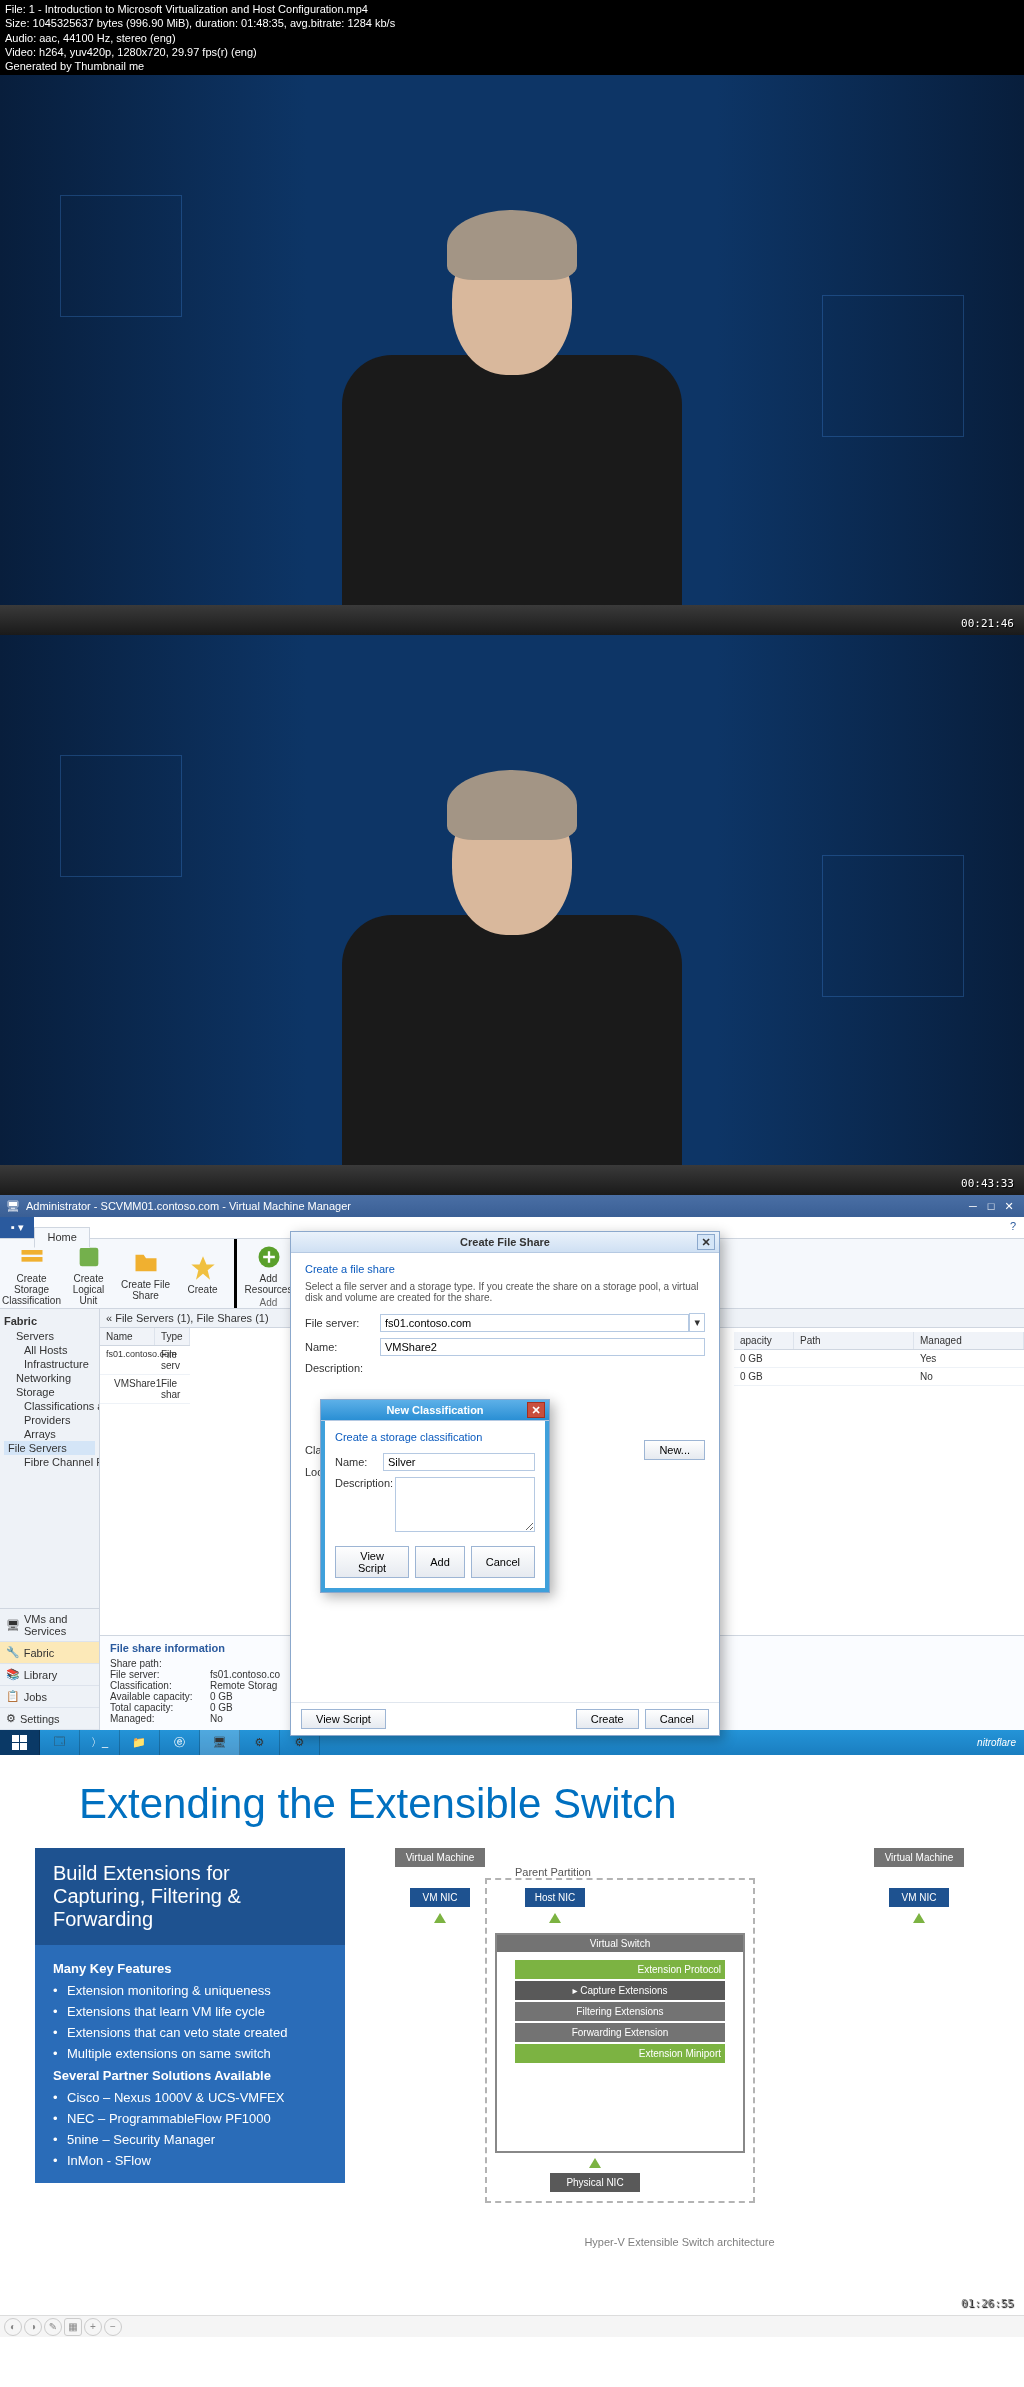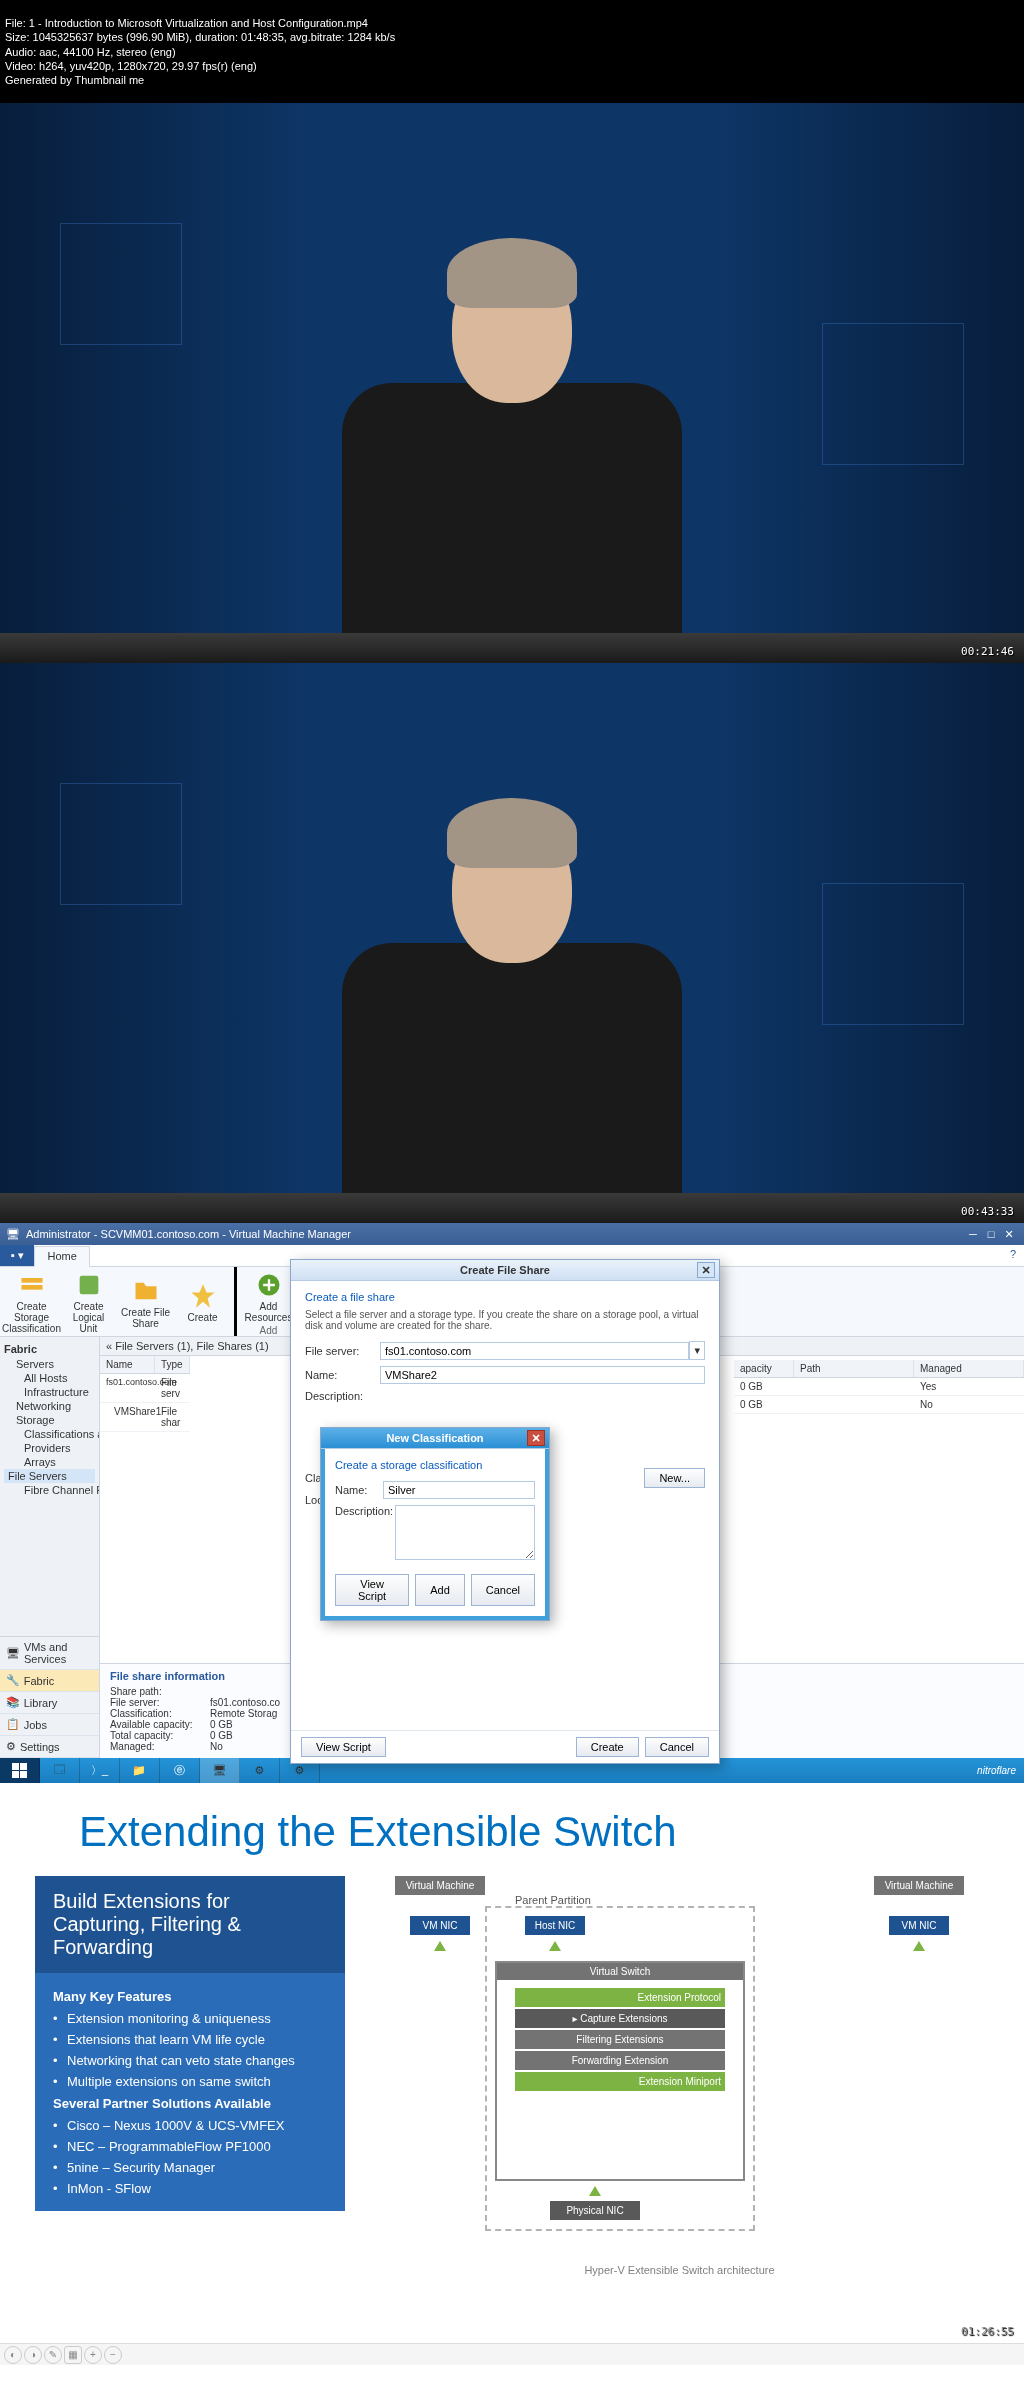--- a/index.html
+++ b/index.html
@@ -1,18 +1,18 @@
 <!DOCTYPE html>
 <html><head>
 <meta charset="utf-8">
 <style>
 * { margin: 0; padding: 0; box-sizing: border-box; font-family: "Segoe UI", Arial, sans-serif; }
 body { background: #fff; width: 1024px; }
 
-.meta-overlay { background: #000; color: #fff; font-size: 11px; padding: 16px 5px; font-family: monospace; line-height: 1.3; }
+.meta-overlay { background: #000; color: #fff; font-size: 11px; padding: 2px 5px; font-family: monospace; line-height: 1.3; }
 .meta-overlay div { white-space: pre; }
 
 .video-frame { position: relative; height: 560px; background: #0a2850; overflow: hidden; }
 .studio-bg { position: absolute; inset: 0; background: linear-gradient(90deg, #081e3c 0%, #0d3566 30%, #0d3566 70%, #081e3c 100%); }
 .studio-lines { position: absolute; inset: 0; }
 .studio-lines::before, .studio-lines::after { content: ""; position: absolute; border: 1px solid rgba(80,160,255,.25); }
 .studio-lines::before { top: 120px; left: 60px; width: 120px; height: 120px; }
 .studio-lines::after { top: 220px; right: 60px; width: 140px; height: 140px; }
 .presenter { position: absolute; left: 50%; transform: translateX(-50%); bottom: 0; width: 380px; height: 420px; }
 .presenter .head { position: absolute; top: 10px; left: 50%; transform: translateX(-50%); width: 120px; height: 150px; background: #d9b89c; border-radius: 50% 50% 45% 45%; }
@@ -22,21 +22,21 @@
 .timestamp { position: absolute; bottom: 5px; right: 10px; color: #fff; font-size: 11px; font-family: monospace; text-shadow: 1px 1px 1px #000; }
 
 
 .vmm { height: 560px; background: #e8ecf1; position: relative; font-size: 11px; color: #333; }
 .vmm-title { background: linear-gradient(#4a6fa5, #3a5f95); color: #fff; height: 22px; display: flex; align-items: center; padding: 0 6px; }
 .vmm-title .spacer { flex: 1; }
 .vmm-title .wbtn { width: 18px; text-align: center; cursor: pointer; }
 
 .ribbon-tabs { background: #fff; height: 22px; display: flex; border-bottom: 1px solid #cfd6e0; }
 .ribbon-tab { padding: 3px 12px; border: 1px solid transparent; }
-.ribbon-tab.active { background: #f5f8fc; border: 1px solid #cfd6e0; border-bottom: 1px solid #f5f8fc; position: relative; top: 1px; }
+.ribbon-tab.active { background: #f5f8fc; border: 1px solid #cfd6e0; border-bottom: 1px solid #f5f8fc; position: relative; top: 10px; }
 .ribbon-tab.file { background: #2a5a9e; color: #fff; padding: 3px 10px; }
 
 .ribbon { background: #f5f8fc; height: 70px; display: flex; border-bottom: 1px solid #cfd6e0; }
 .ribbon-group { border-right: 3px solid #000000; padding: 2px 4px; display: flex; flex-direction: column; justify-content: space-between; }
 .ribbon-group .items { display: flex; gap: 2px; flex: 1; }
 .ribbon-btn { display: flex; flex-direction: column; align-items: center; justify-content: center; width: 55px; padding: 2px; cursor: pointer; text-align: center; font-size: 10px; }
 .ribbon-btn .ico { width: 28px; height: 28px; margin-bottom: 2px; }
 .ribbon-group .label { font-size: 10px; color: #666; text-align: center; }
 
 .vmm-body { display: flex; height: calc(100% - 114px - 25px); }
@@ -403,21 +403,21 @@
 <div class="slide">
   <div class="slide-title">Extending the Extensible Switch</div>
   <div class="slide-body">
     <div class="slide-left">
       <div class="box-hdr">Build Extensions for Capturing, Filtering &amp; Forwarding</div>
       <div class="box-body">
         <div class="sect">Many Key Features</div>
         <ul>
           <li>Extension monitoring &amp; uniqueness</li>
           <li>Extensions that learn VM life cycle</li>
-          <li>Networking that can veto state changes</li>
+          <li>Extensions that can veto state created</li>
           <li>Multiple extensions on same switch</li>
         </ul>
         <div class="sect">Several Partner Solutions Available</div>
         <ul>
           <li>Cisco – Nexus 1000V &amp; UCS-VMFEX</li>
           <li>NEC – ProgrammableFlow PF1000</li>
           <li>5nine – Security Manager</li>
           <li>InMon - SFlow</li>
         </ul>
       </div>

